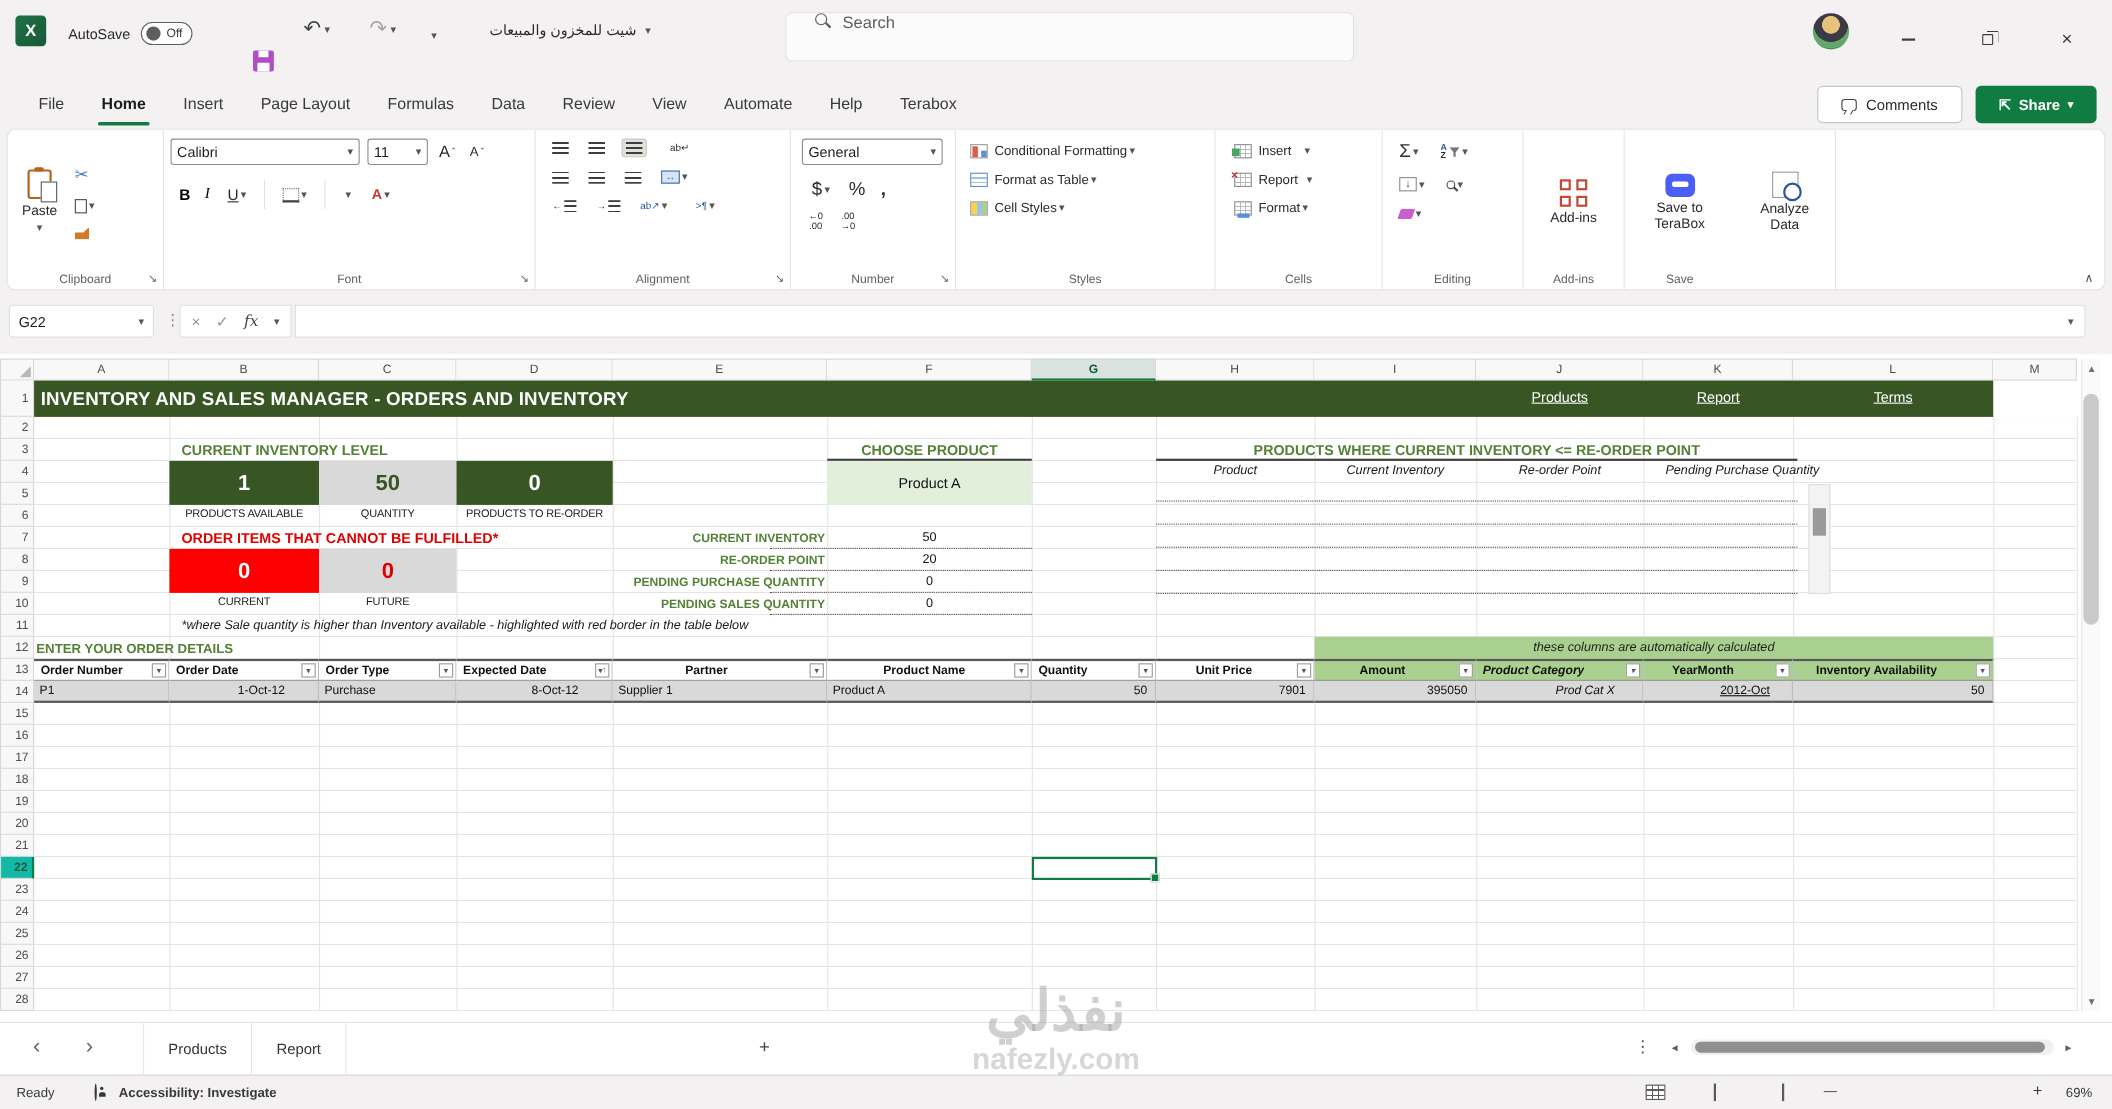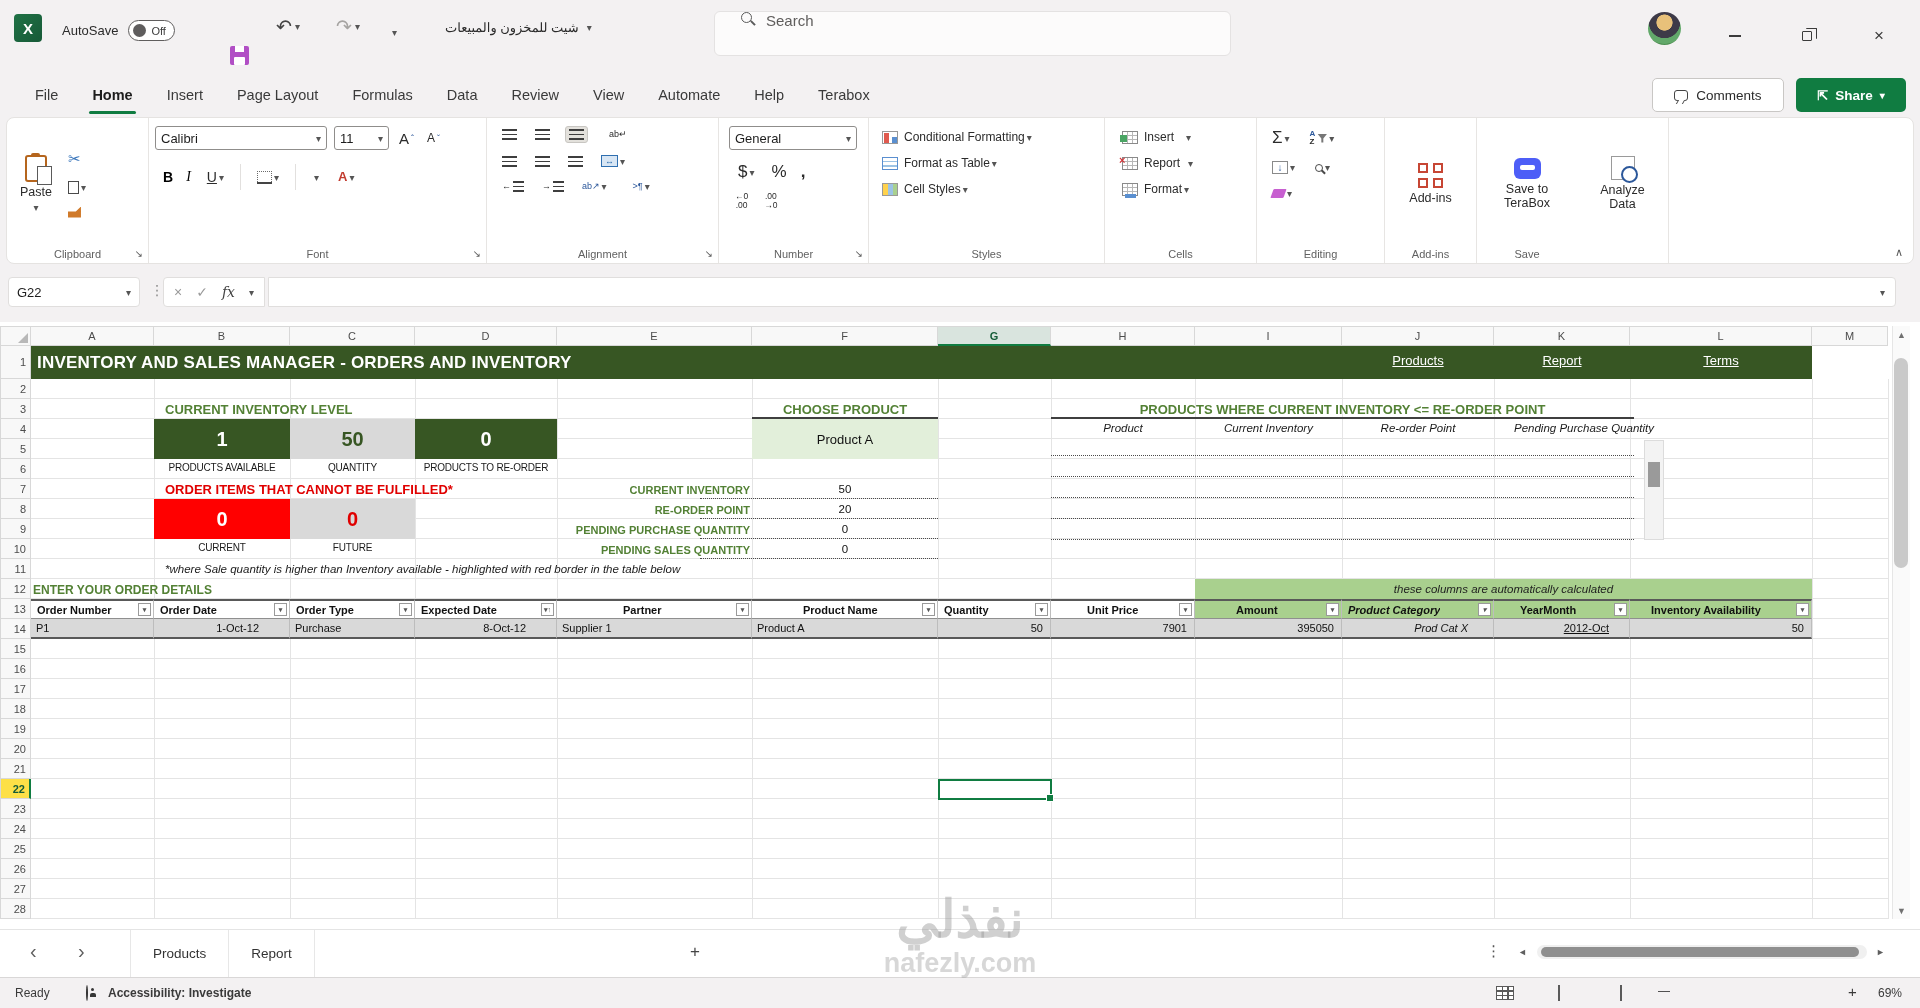--- a/index.html
+++ b/index.html
@@ -141,21 +141,21 @@
   .gridwrap { left:0; top:322px; width:1920px; height:607px; background:#fff; }
   .colhdr { position:absolute; top:4px; height:20px; background:#f8f8f8; border:1px solid #d8d8d8;
             border-left:none; font-size:11px; color:#4c4c4c; }
   .colhdr.sel { background:#d9e4de; border-bottom:2px solid #107c41; color:#155c38; font-weight:bold; }
   .corner { position:absolute; left:0; top:4px; width:31px; height:20px; background:#f8f8f8;
             border:1px solid #d8d8d8; }
   .corner::after { content:""; position:absolute; right:2px; bottom:2px; border-left:10px solid transparent;
                    border-bottom:10px solid #b8b8b8; }
   .rowhdr { position:absolute; left:0; width:31px; background:#f8f8f8; border:1px solid #d8d8d8; border-top:none;
             font-size:11px; color:#4c4c4c; display:flex; align-items:center; justify-content:flex-end; padding-right:4px; }
-  .rowhdr.sel { background:#fde047; border-right:2px solid #107c41; color:#155c38; font-weight:bold; }
+  .rowhdr.sel { background:#14b8a6; border-right:2px solid #107c41; color:#155c38; font-weight:bold; }
   .hlines { position:absolute; left:31px; top:57px; width:1857px; height:540px;
             background:repeating-linear-gradient(to bottom,transparent 0 19px,#e4e4e4 19px 20px); }
   .vline { position:absolute; top:57px; height:540px; width:1px; background:#e4e4e4; }
   .titlerow { position:absolute; left:31px; top:24px; width:1781px; height:33px; background:#375623;
               color:#fff; display:flex; align-items:center; }
   .titlerow .big { font-size:17px; font-weight:bold; padding-left:6px; letter-spacing:.2px; }
   .sheetlink { position:absolute; color:#fff; font-size:13px; text-decoration:underline; cursor:pointer; }
   .gheadline { position:absolute; font-weight:bold; font-size:13px; color:#538135; }
   .redline { position:absolute; font-weight:bold; font-size:13px; color:#e00000; }
   .invbox { position:absolute; display:flex; align-items:center; justify-content:center;

